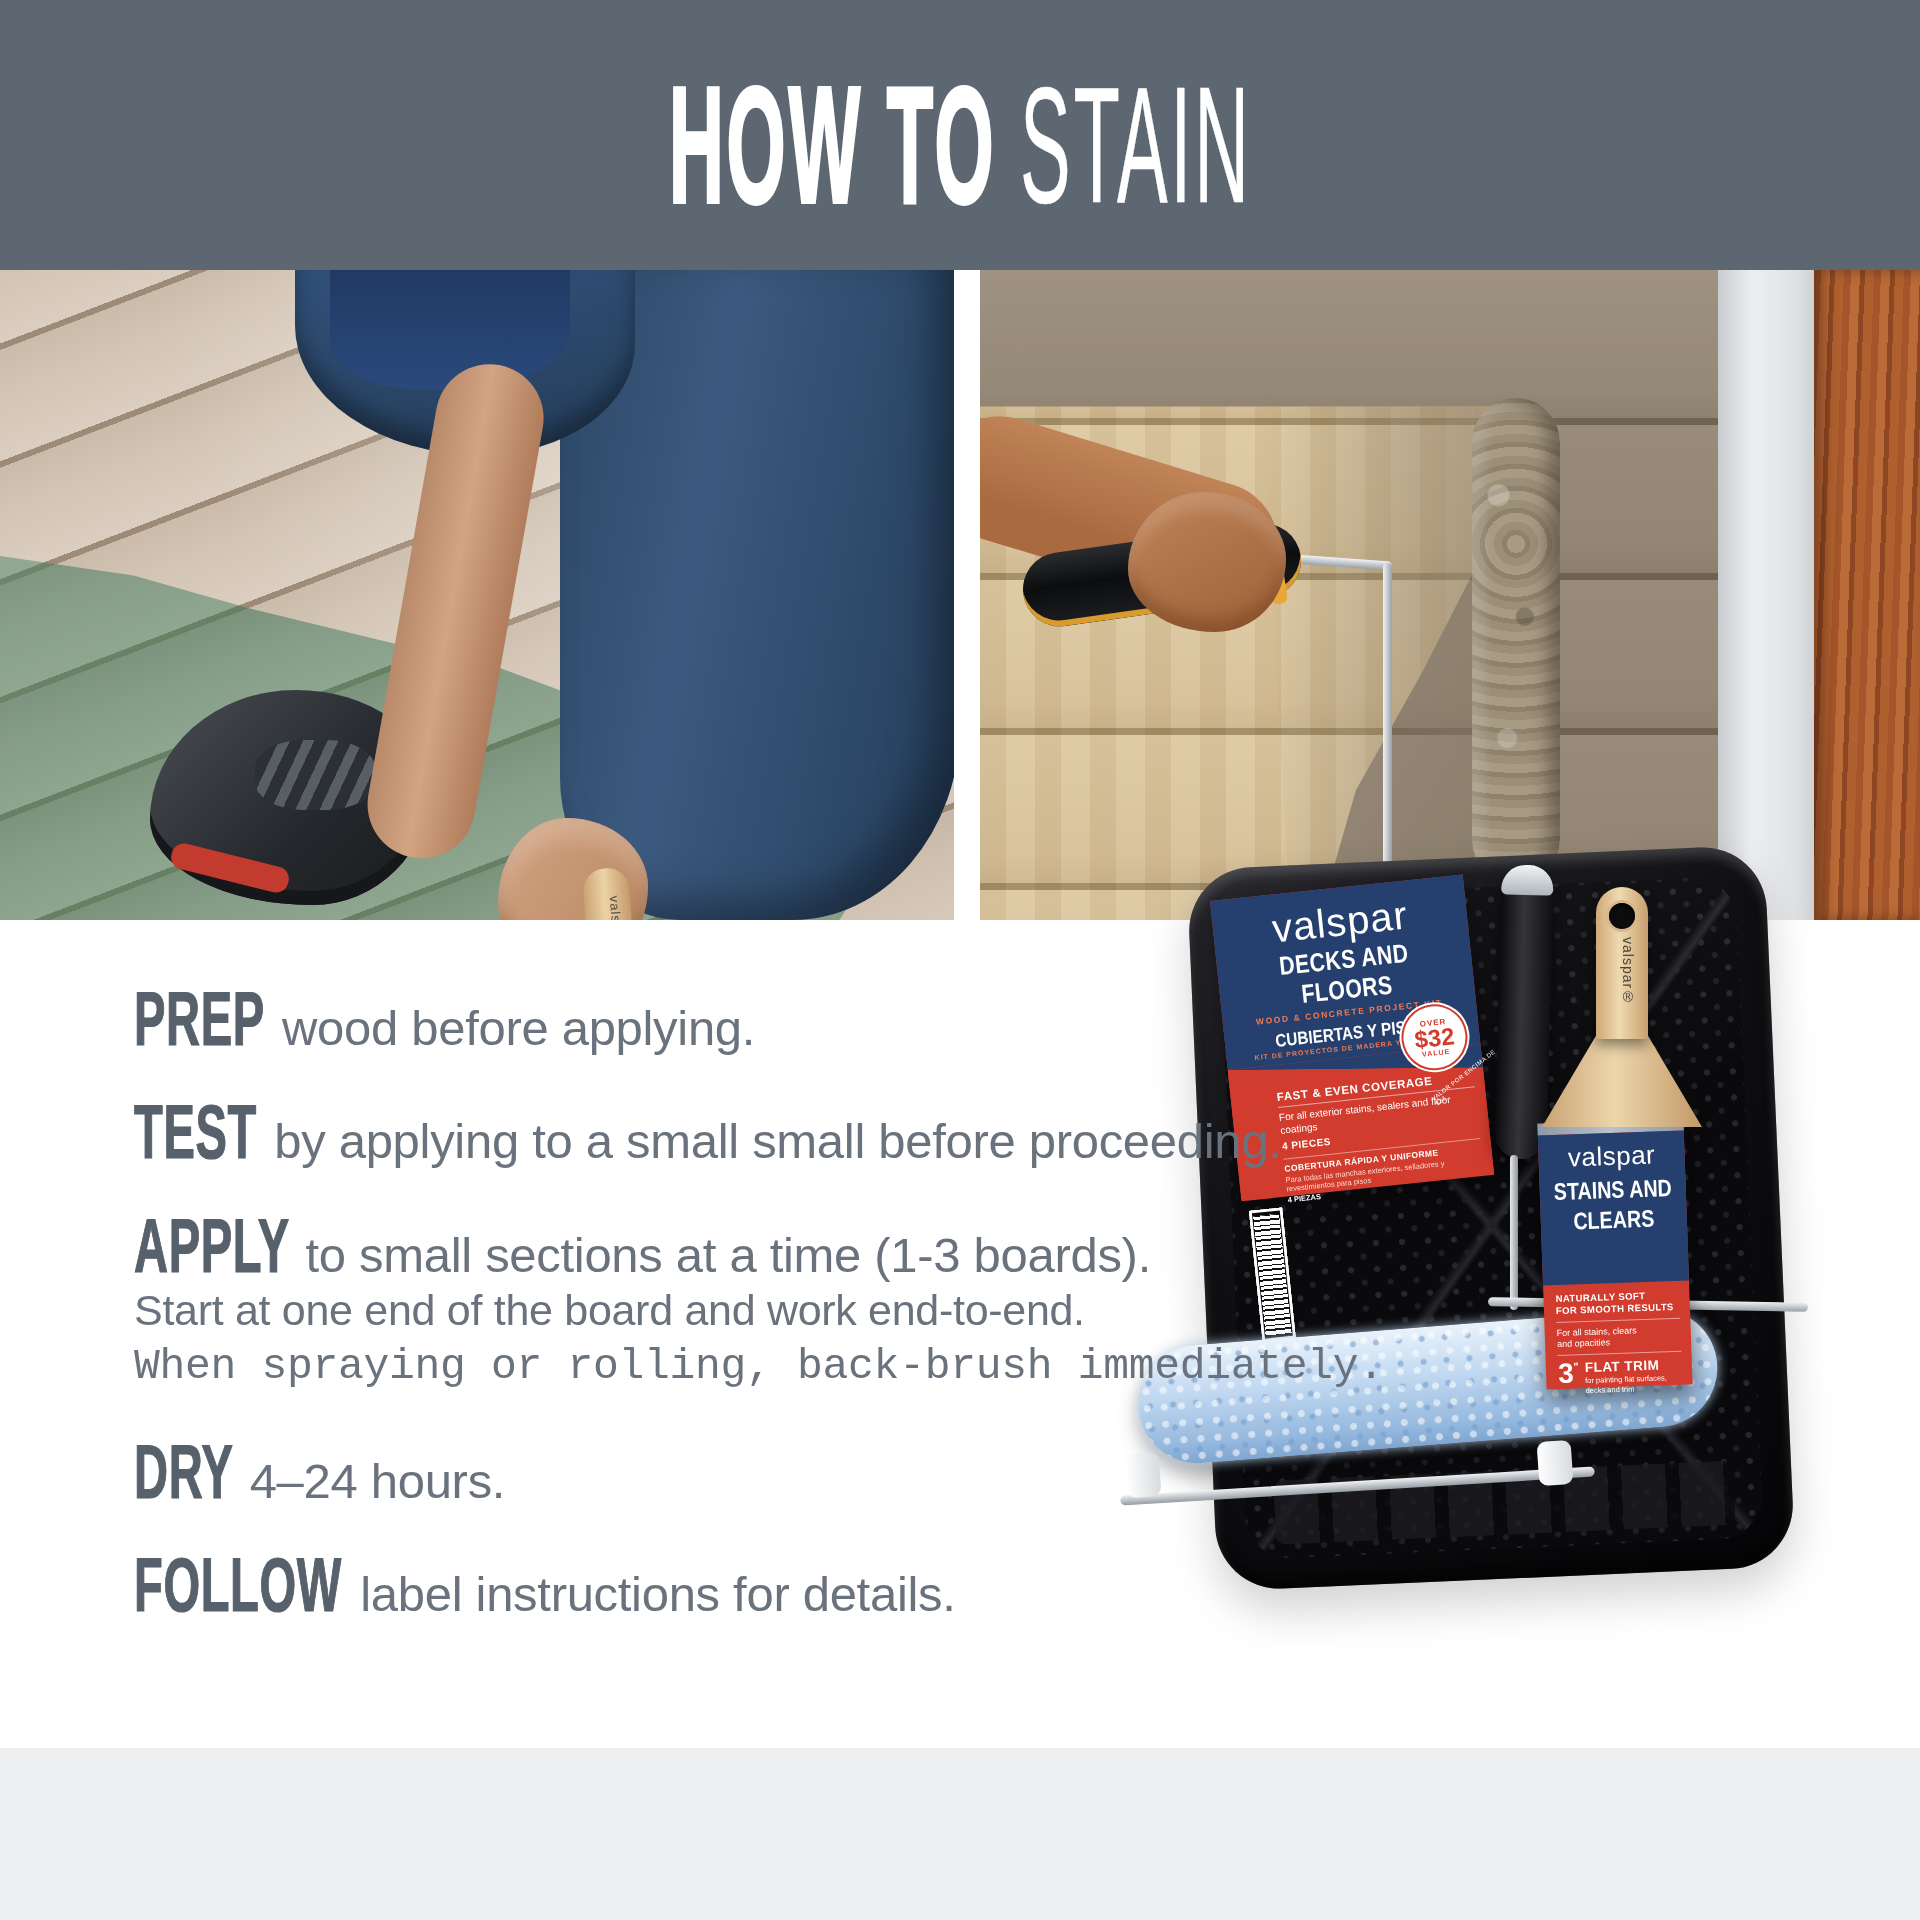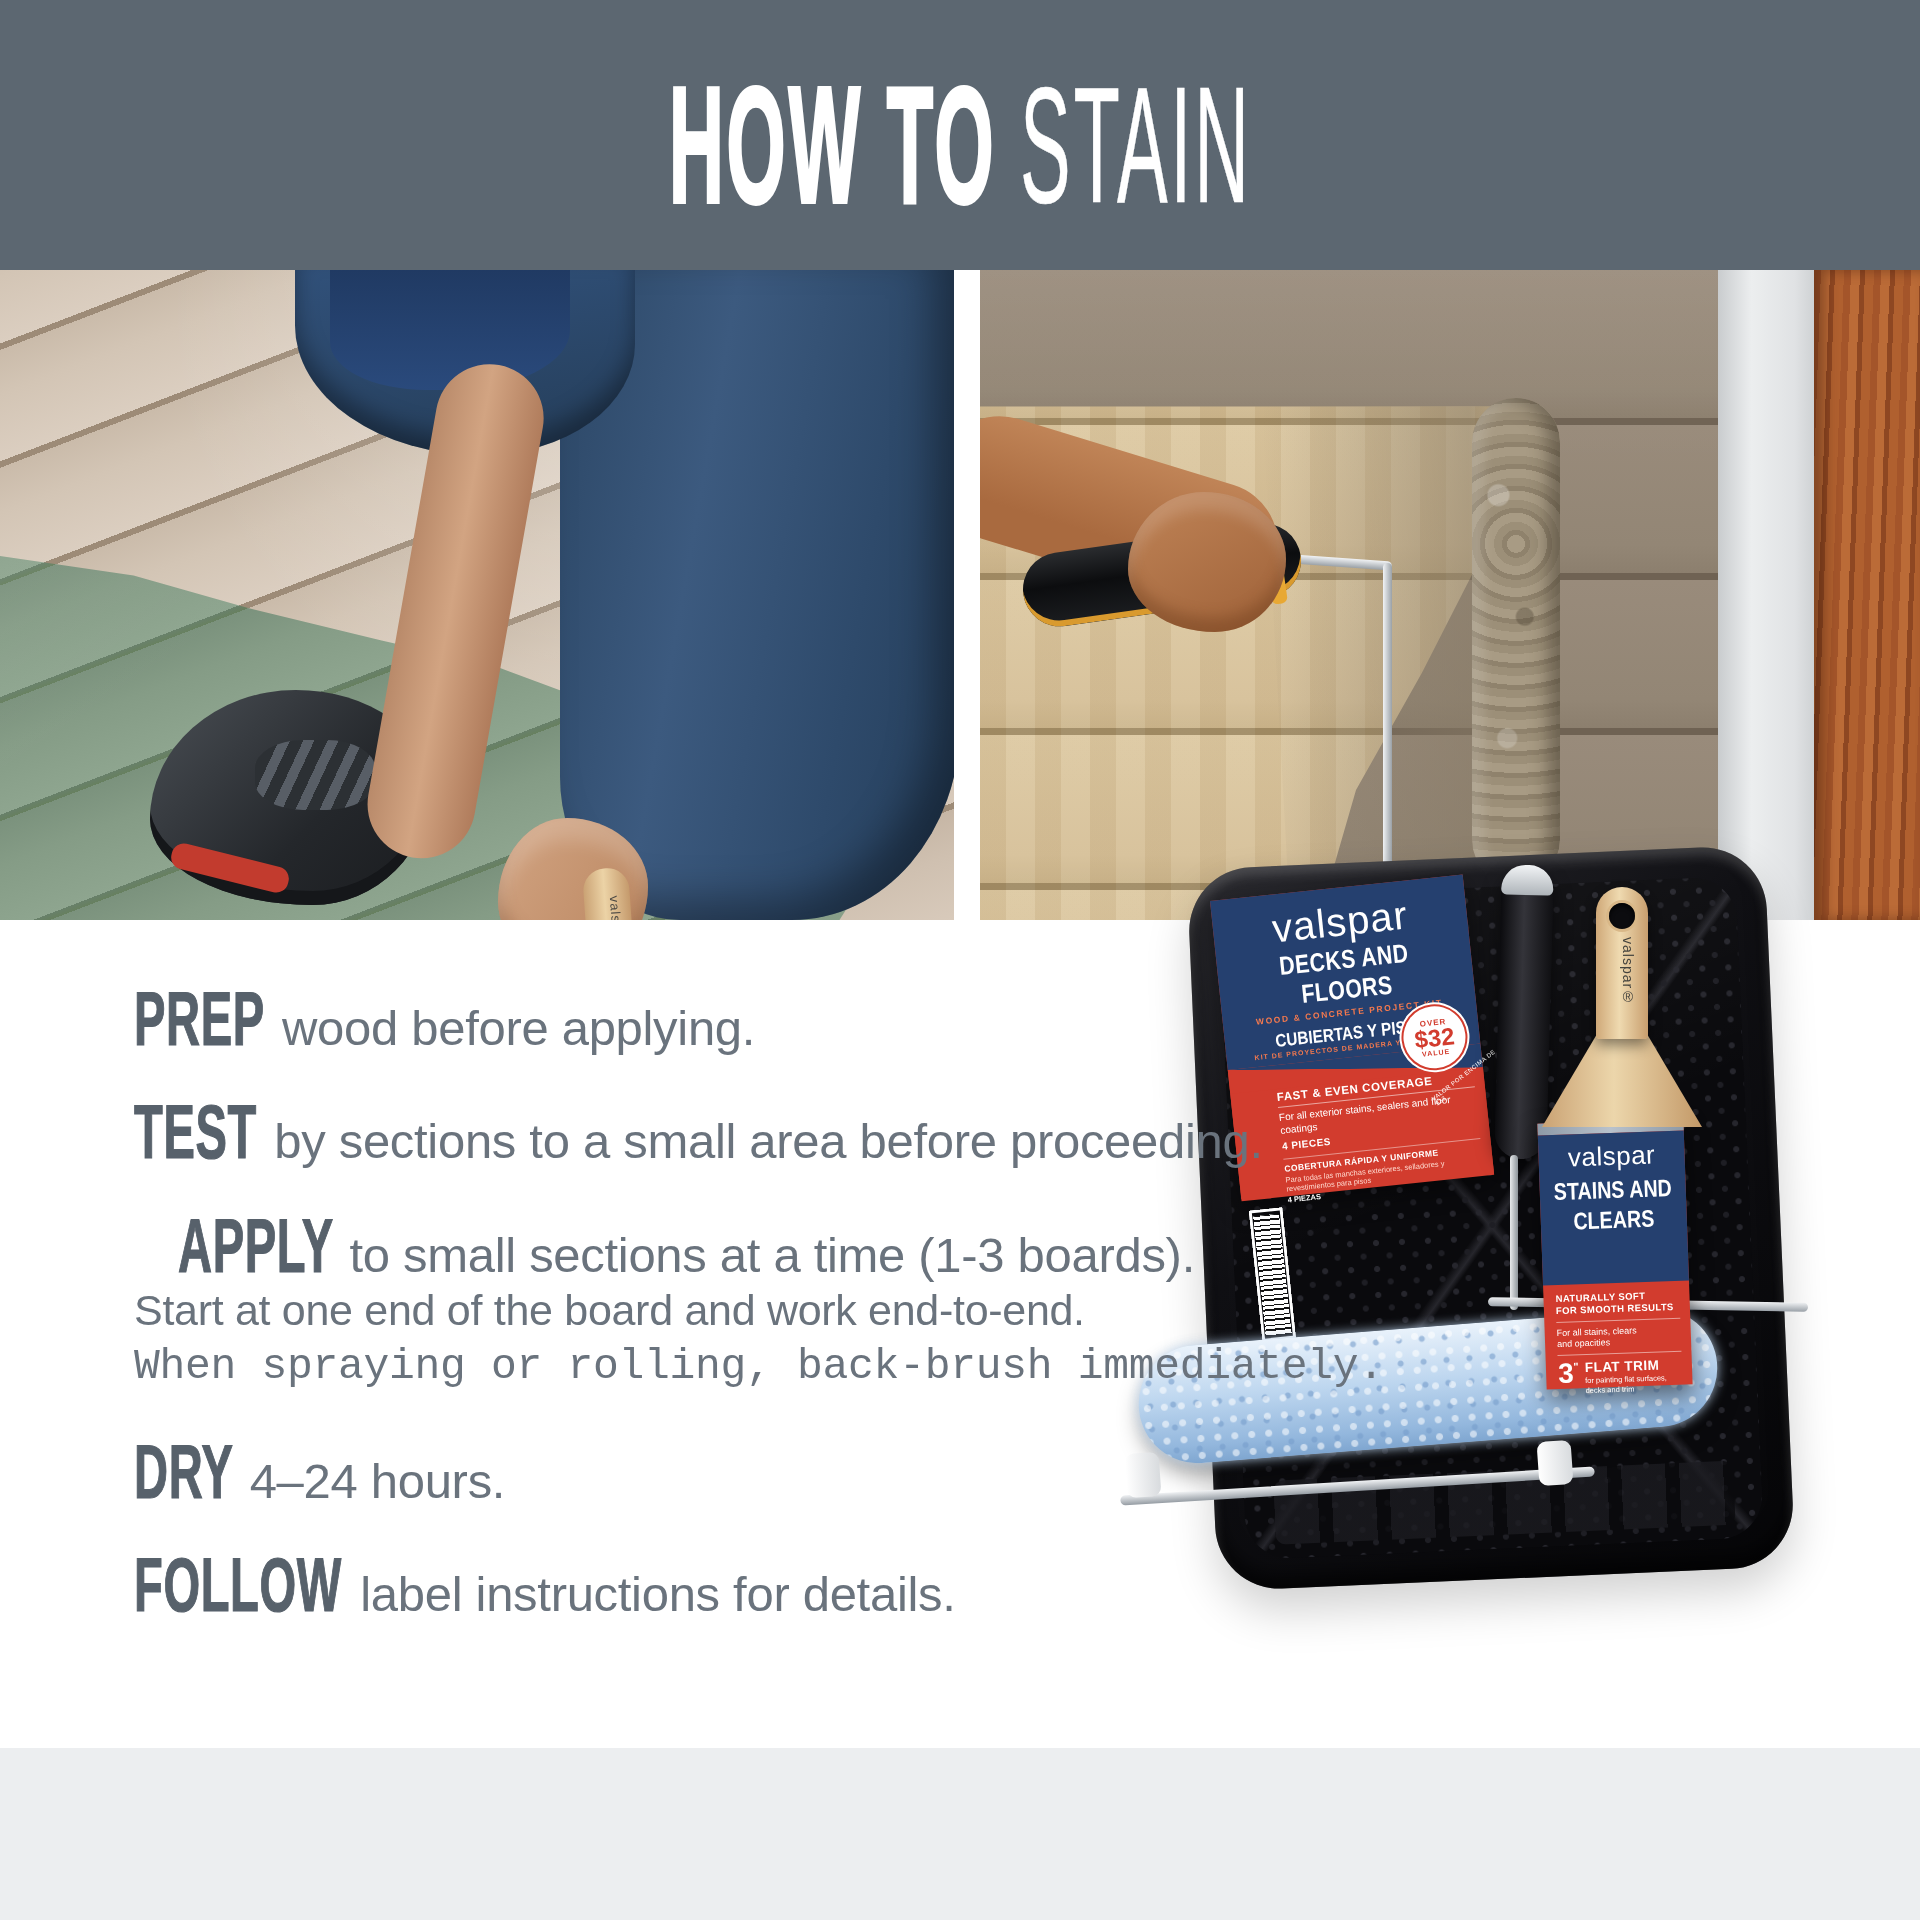--- a/index.html
+++ b/index.html
@@ -306,24 +306,24 @@
   <div class="abs brush2-neck"></div>
   <div class="abs brush2-hole"></div>
   <div class="abs brush2-brand">valspar®</div>
 </div>
 
 <div class="abs step" style="left:134px;top:975px;">
   <span class="step-head" style="margin-right:-79px;">PREP</span><span class="step-body">wood before applying.</span>
 </div>
 
 <div class="abs step" style="left:134px;top:1088px;">
-  <span class="step-head" style="margin-right:-74px;">TEST</span><span class="step-body">by sections to a small area before proceeding.</span>
-</div>
-
-<div class="abs step" style="left:134px;top:1202px;margin-left:44px;">
+  <span class="step-head" style="margin-right:-74px;">TEST</span><span class="step-body">by applying to a small small before proceeding.</span>
+</div>
+
+<div class="abs step" style="left:134px;top:1202px;">
   <span class="step-head" style="margin-right:-96px;">APPLY</span><span class="step-body">to small sections at a time (1-3 boards).</span>
 </div>
 <div class="abs step-line" style="left:134px;top:1286px;">Start at one end of the board and work end-to-end.</div>
 <div class="abs step-line" style="left:134px;top:1342px;font-family:Liberation Mono, monospace;">When spraying or rolling, back-brush immediately.</div>
 
 <div class="abs step" style="left:134px;top:1428px;">
   <span class="step-head" style="margin-right:-61px;">DRY</span><span class="step-body">4–24 hours.</span>
 </div>
 
 <div class="abs step" style="left:134px;top:1541px;">

